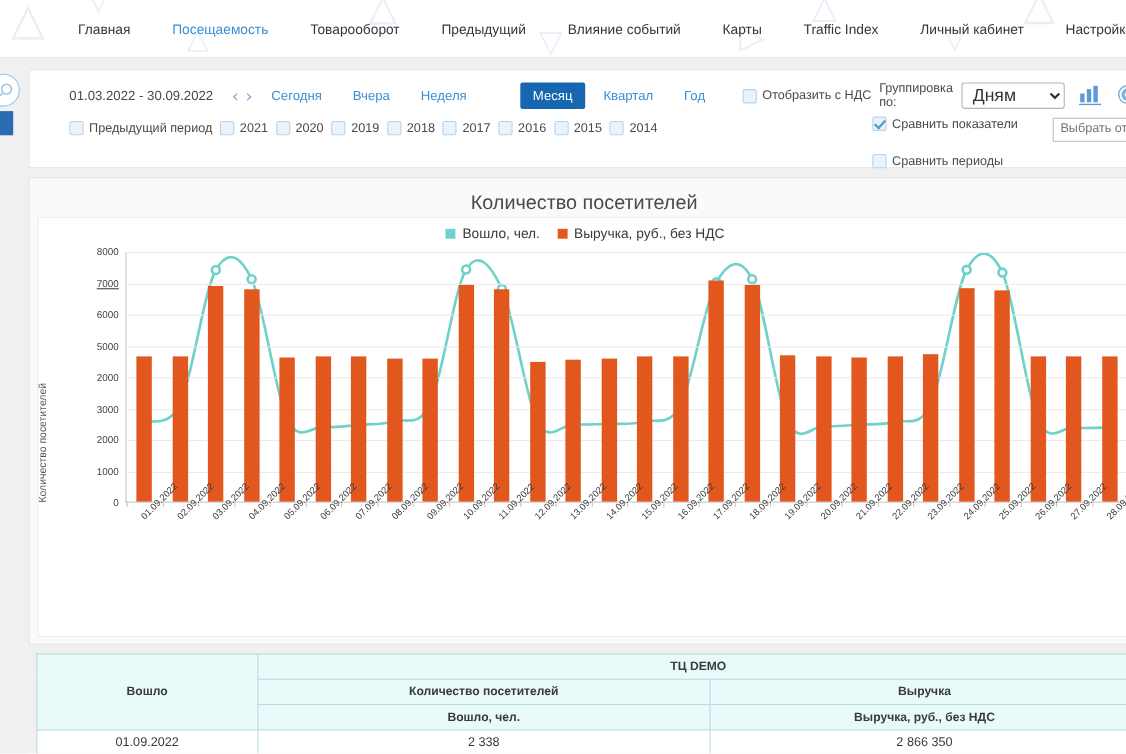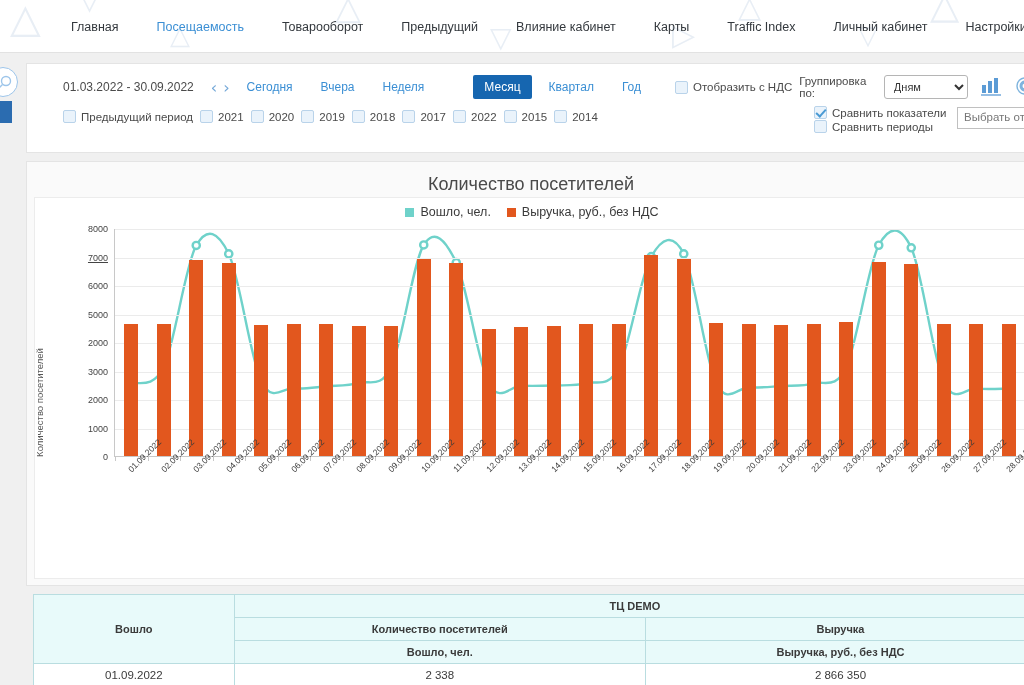--- a/index.html
+++ b/index.html
@@ -136,35 +136,35 @@
     display: flex; align-items: center;
     padding-right: 12px;
   }
   #grouplabel { font-size: 11.5px; color: #4a4a4a; margin-right: 8px; }
   #groupselect {
     width: 94px; height: 24px;
     border: 1px solid #b5b5b5;
     border-radius: 3px;
     background: #fff;
     font-family: "Liberation Sans", sans-serif;
-    font-size: 11px;
+    font-size: 16px;
     color: #333;
     padding-left: 5px;
   }
   .chicon { margin-left: 12px; cursor: pointer; }
 
   #toolrow2 {
     display: flex; align-items: flex-start;
     padding: 0 0 0 36px;
     position: relative;
   }
   #yearchecks { display: flex; align-items: flex-start; }
   #cmpblock {
     position: absolute;
-    left: 787px; top: -4px;
+    left: 766px; top: -4px;
   }
   #reportselect {
     position: absolute;
     left: 930px; top: -3px;
     width: 104px; height: 22px;
     border: 1px solid #c0c0c0;
     background: #fff;
     font-size: 11.5px;
     color: #777;
     padding: 3px 0 0 6px;
@@ -276,21 +276,21 @@
   <div class="watermark" style="left:490px;top:24px;font-size:28px;">▽</div>
   <div class="watermark" style="left:738px;top:-8px;font-size:30px;">△</div>
   <div class="watermark" style="left:672px;top:20px;font-size:30px;">▷</div>
   <div class="watermark" style="left:858px;top:22px;font-size:26px;">▽</div>
   <div class="watermark" style="left:930px;top:-14px;font-size:38px;">△</div>
   <div id="navitems">
       <div class="navitem">Главная</div>
       <div class="navitem active">Посещаемость</div>
       <div class="navitem">Товарооборот</div>
       <div class="navitem">Предыдущий</div>
-      <div class="navitem">Влияние кабинет</div>
+      <div class="navitem">Влияние событий</div>
       <div class="navitem">Карты</div>
       <div class="navitem">Traffic Index</div>
       <div class="navitem">Личный кабинет</div>
       <div class="navitem">Настройки</div>
     </div>
 </div>
 
 <div id="page">
 
   <div id="leftrail"></div>
@@ -371,38 +371,38 @@
           <div class="chkwrap">
             <span class="chk"></span>
             <span class="chklabel">2018</span>
           </div>
           <div class="chkwrap">
             <span class="chk"></span>
             <span class="chklabel">2017</span>
           </div>
           <div class="chkwrap">
             <span class="chk"></span>
-            <span class="chklabel">2022</span>
+            <span class="chklabel">2016</span>
           </div>
           <div class="chkwrap">
             <span class="chk"></span>
             <span class="chklabel">2015</span>
           </div>
           <div class="chkwrap">
             <span class="chk"></span>
             <span class="chklabel">2014</span>
           </div>
         </div>
 
       <div id="cmpblock">
         <div class="chkwrap">
           <span class="chk checked"></span>
           <span class="chklabel">Сравнить показатели</span>
         </div>
-        <div class="chkwrap" style="margin-top:1px;">
+        <div class="chkwrap" style="margin-top:21px;">
           <span class="chk"></span>
           <span class="chklabel">Сравнить периоды</span>
         </div>
       </div>
 
       <div id="reportselect">Выбрать отчет</div>
     </div>
   </div>
 
   <div id="chartcard">

